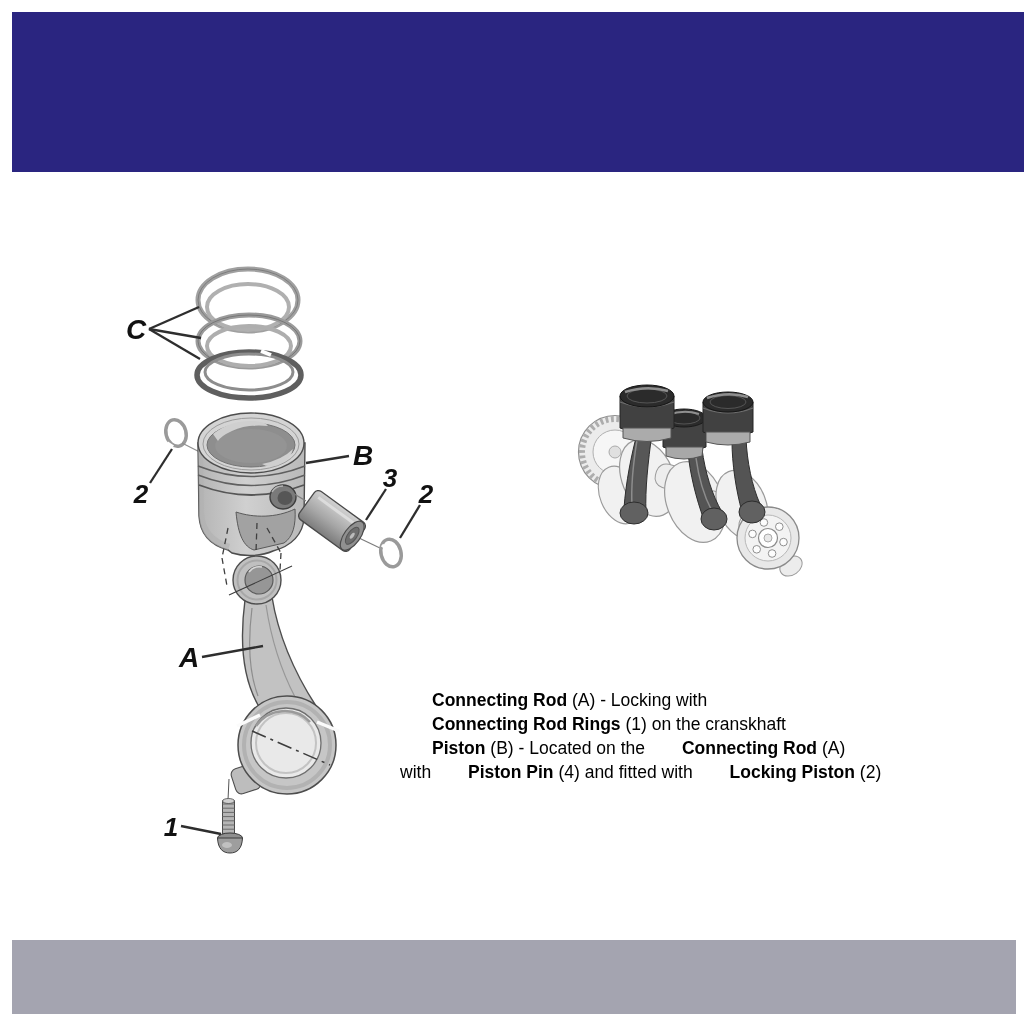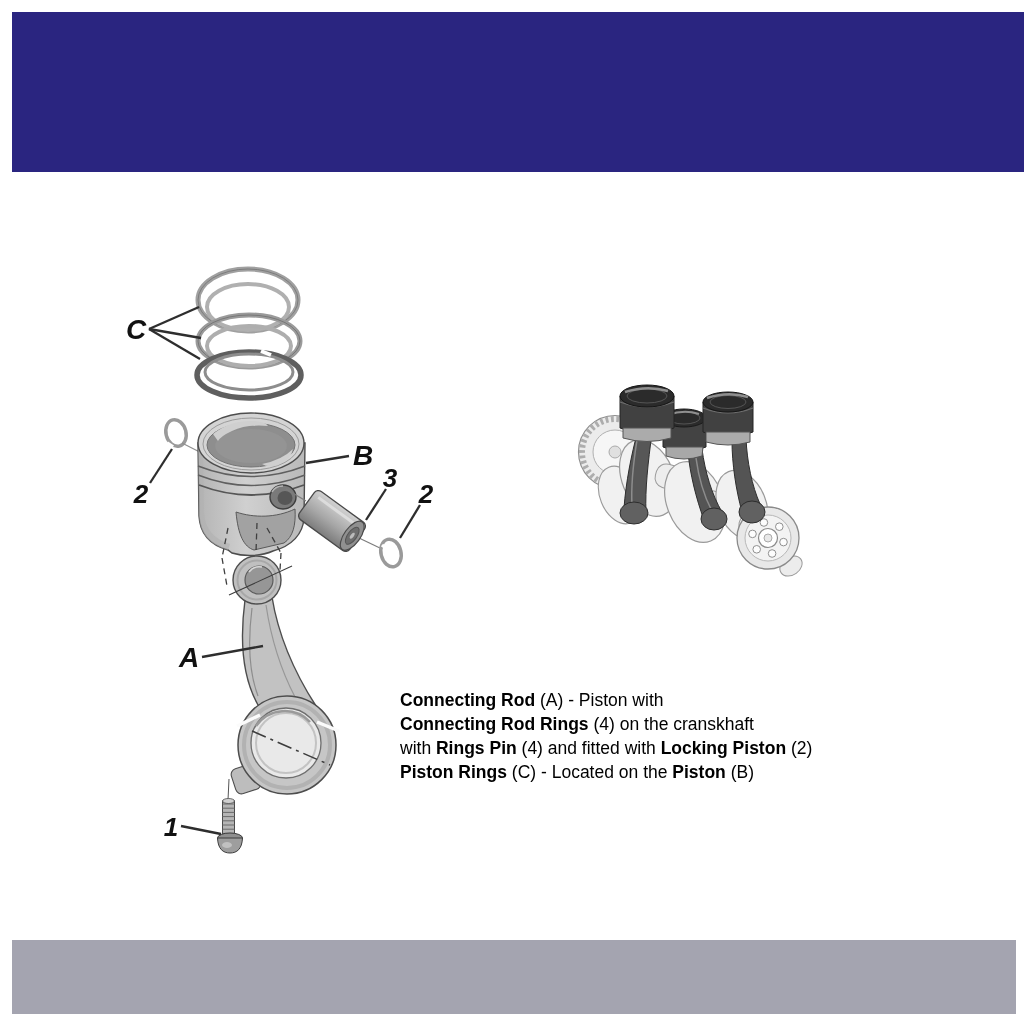--- a/index.html
+++ b/index.html
@@ -22,21 +22,21 @@
   }
   .callout-number {
     font-family:"Liberation Sans", sans-serif; font-weight:bold; font-style:italic;
     font-size:26px; fill:#111111;
   }
   .caption {
     position:absolute; left:400px; top:688px; width:520px;
     font-size:17.5px; line-height:24px; color:#000000;
   }
   .cap-line { white-space:pre; }
-  .cap-line .b { font-weight:bold; }
+  .cap-line .b { font-weight:bold;margin-left:32px; }
 </style>
 </head>
 <body>
 
 <div class="stage">
 
   <div class="top-banner"></div>
   <div class="bottom-banner"></div>
 
   <svg class="diagram-svg" viewBox="0 0 1024 1024" xmlns="http://www.w3.org/2000/svg">
@@ -233,19 +233,19 @@
         <path d="M 703 408 Q 728 418 753 408" fill="none" stroke="#6e6e6e" stroke-width="1.2"></path>
         <path d="M 706 432 L 706 442 Q 728 448 750 442 L 750 432 Z" fill="#ababab" stroke="#555555" stroke-width="1"></path>
         <ellipse cx="728" cy="402" rx="25" ry="10" fill="#2b2b2b" stroke="#161616" stroke-width="1"></ellipse>
         <ellipse cx="728" cy="402" rx="18" ry="6.5" fill="none" stroke="#555555" stroke-width="1"></ellipse>
         <path d="M 707 398 Q 728 391 748 397" fill="none" stroke="#8f8f8f" stroke-width="2.5"></path>
       </g>
     </g>
   </svg>
 
   <div class="caption">
-    <div class="cap-line"><span class="b">Connecting Rod</span><span> (A) - Piston with</span></div>
-    <div class="cap-line"><span class="b">Connecting Rod Rings</span><span> (4) on the cranskhaft</span></div>
-    <div class="cap-line"><span>with </span><span class="b">Rings Pin</span><span> (4) and fitted with </span><span class="b">Locking Piston</span><span> (2)</span></div>
-    <div class="cap-line"><span class="b">Piston Rings</span><span> (C) - Located on the </span><span class="b">Piston</span><span> (B)</span></div>
+    <div class="cap-line"><span class="b">Connecting Rod</span><span> (A) - Locking with</span></div>
+    <div class="cap-line"><span class="b">Connecting Rod Rings</span><span> (1) on the cranskhaft</span></div>
+    <div class="cap-line"><span class="b">Piston</span><span> (B) - Located on the </span><span class="b">Connecting Rod</span><span> (A)</span></div>
+    <div class="cap-line"><span>with </span><span class="b">Piston Pin</span><span> (4) and fitted with </span><span class="b">Locking Piston</span><span> (2)</span></div>
   </div>
 
 </div>
 
 </body></html>

